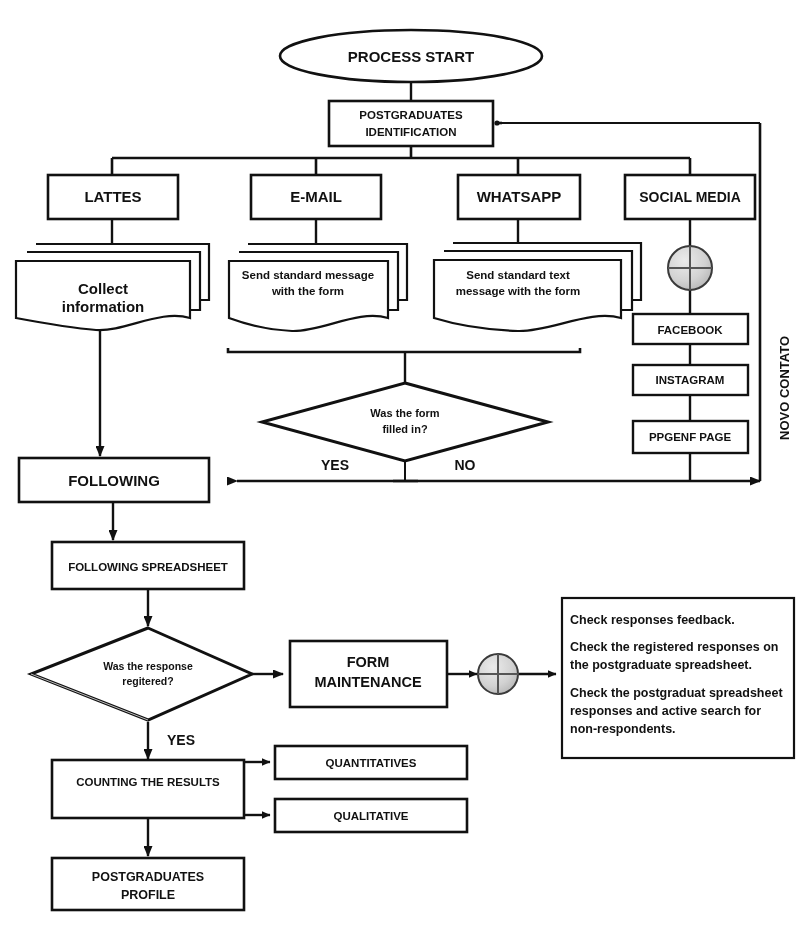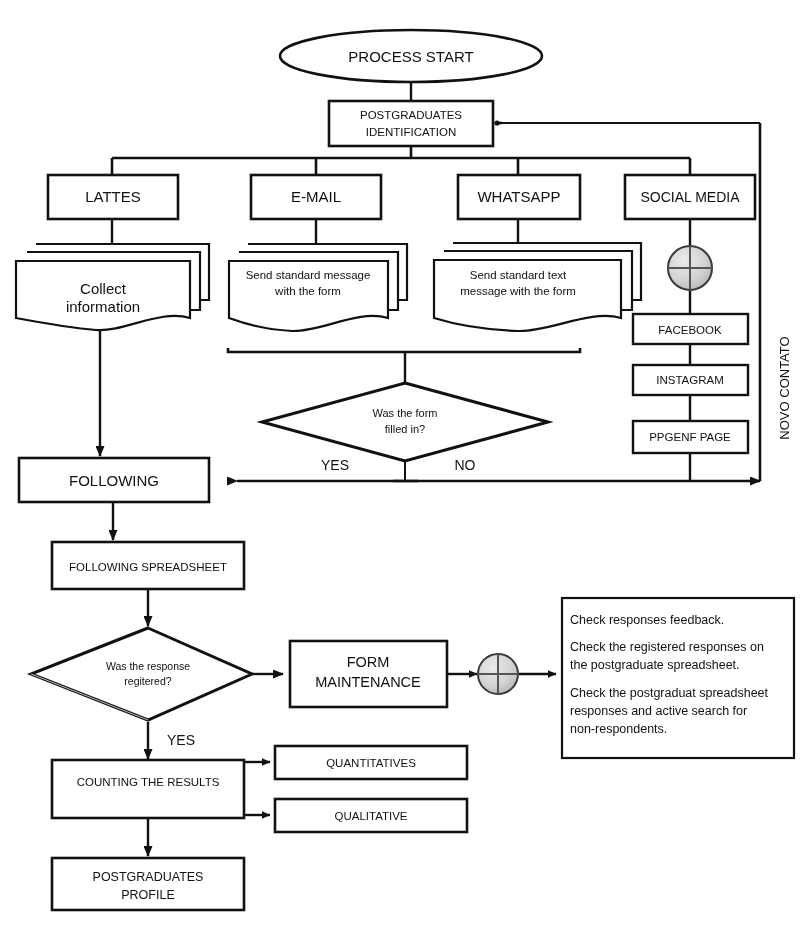--- a/index.html
+++ b/index.html
@@ -1,17 +1,17 @@
 <!DOCTYPE html>
 <html><head>
 <meta charset="utf-8">
 <style>
   html,body{margin:0;padding:0;background:#ffffff;}
   body{width:810px;height:941px;font-family:"Liberation Sans",sans-serif;}
-  #stage{position:relative;width:810px;height:941px;overflow:hidden;background:#15803d;}
+  #stage{position:relative;width:810px;height:941px;overflow:hidden;background:#15803d;font-weight:bold;}
   svg{display:block;}
   .nd{font-family:"Liberation Sans",sans-serif;fill:#111;}
 </style>
 </head>
 <body>
 
 <div id="stage">
 <svg width="810" height="941" viewBox="0 0 810 941" xmlns="http://www.w3.org/2000/svg">
 
   <defs>

